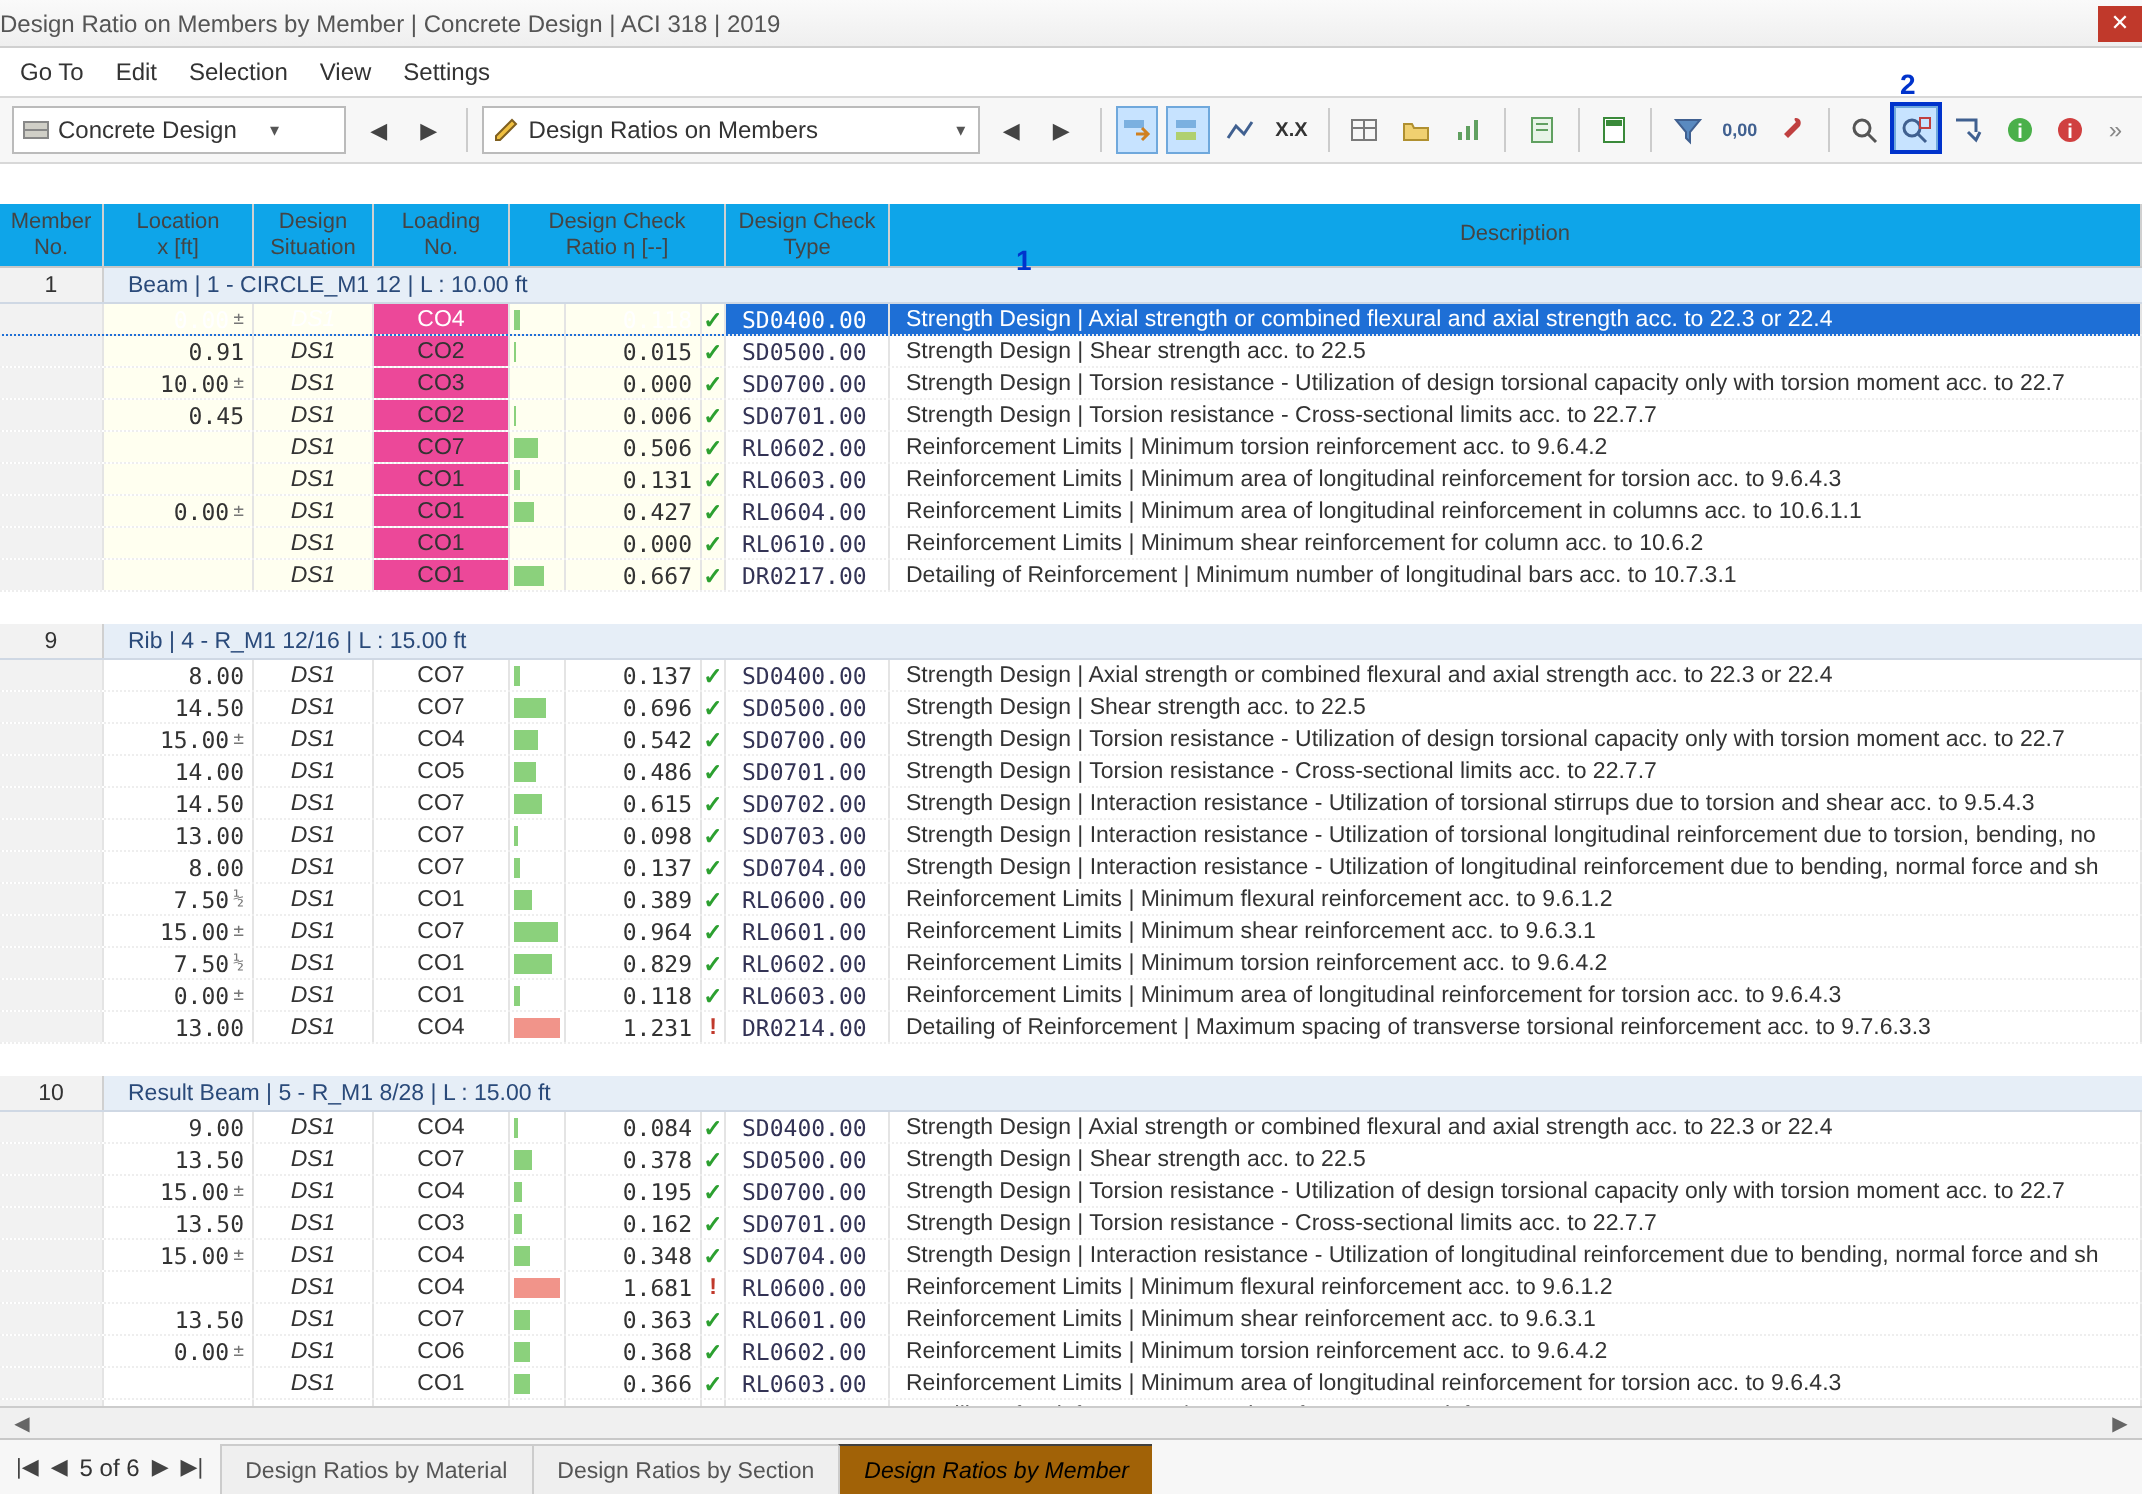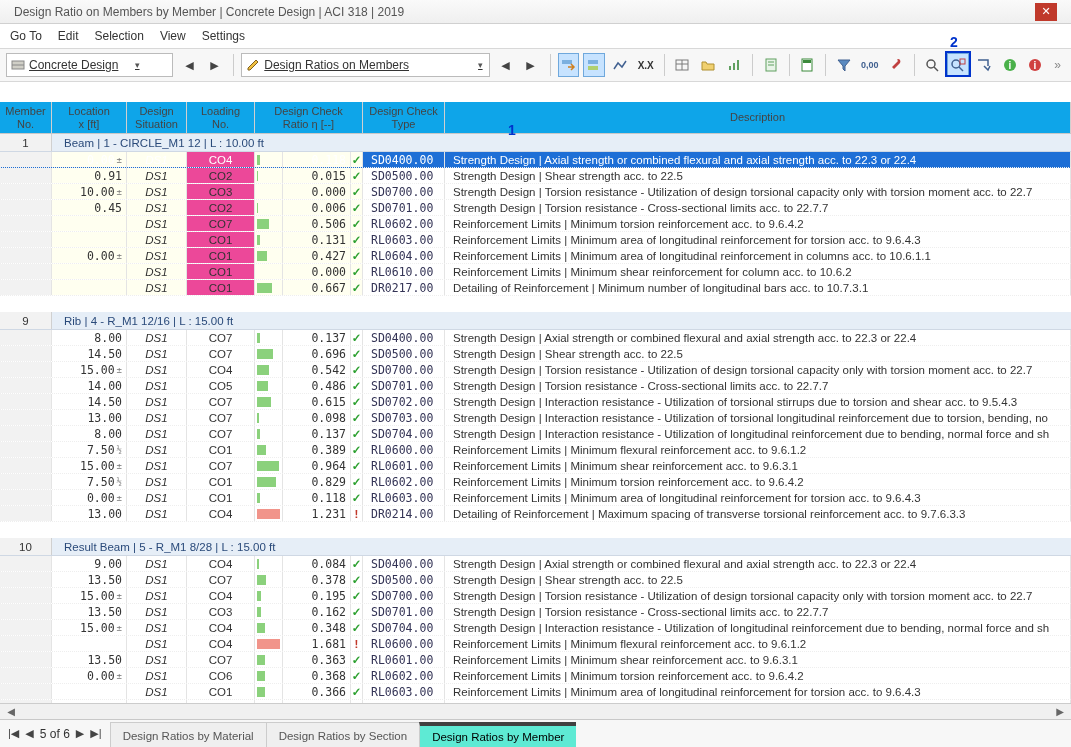--- a/index.html
+++ b/index.html
@@ -1,23 +1,23 @@
 <!DOCTYPE html>
 <html><head>
 <meta charset="utf-8">
 <style>
 * { box-sizing: border-box; margin: 0; padding: 0; }
 body { font-family: "Segoe UI", Tahoma, sans-serif; font-size: 12px; color: #333; background: #fff; width: 1071px; height: 747px; overflow: hidden; position: relative; display:flex; flex-direction:column; }
-.titlebar { height: 24px; background: linear-gradient(#fafafa,#efefef); display:flex; align-items:center; padding: 0 14px; border-bottom:1px solid #d0d0d0; }
+.titlebar { height: 24px; background: linear-gradient(#fafafa,#efefef); display:flex; align-items:center; padding: 0 0; border-bottom:1px solid #d0d0d0; }
 .titlebar .title { flex:1; font-size:12px; color:#555; }
 .close-btn { width:22px; height:18px; background:#c0392b; color:#fff; display:flex; align-items:center; justify-content:center; font-size:11px; cursor:pointer; }
 .menubar { height:24px; display:flex; align-items:center; gap:16px; padding:0 10px; }
 .menubar span { color:#333; cursor:default; }
 .toolbar { height:34px; border-top:1px solid #d8d8d8; border-bottom:1px solid #d8d8d8; background:#f7f7f7; display:flex; align-items:center; padding:0 6px; gap:4px; }
-.combo { display:flex; align-items:center; height:24px; background:#fff; border:1px solid #bbb; padding:0 4px; gap:4px;text-decoration:underline; }
+.combo { display:flex; align-items:center; height:24px; background:#fff; border:1px solid #bbb; padding:0 4px; gap:4px; }
 .combo .icon { width:14px; height:14px; display:flex; align-items:center; justify-content:center;}
 .combo .label { min-width: 100px; }
 .nav-arrows { display:flex; gap:1px; }
 .nav-arrows button, .icon-btn { width:24px; height:24px; border:1px solid transparent; background:transparent; cursor:pointer; display:flex; align-items:center; justify-content:center; font-size:11px; color:#444;}
 .sep { width:1px; height:22px; background:#ccc; margin:0 3px;}
 .icon-btn.selected { background:#c7e3ff; border-color:#6fa8dc; }
 .annot { position:absolute; color:#0033cc; font-weight:bold; font-size:14px; z-index:50; pointer-events:none;}
 .annot-box { position:absolute; border:2px solid #0033cc; z-index:49; pointer-events:none; background:transparent;}
 
 .grid-wrap { flex:1; overflow:hidden; display:flex; flex-direction:column; }
@@ -50,21 +50,21 @@
 .maxmark { font-size:9px; color:#777; padding-left:2px; }
 
 .hscroll { height:16px; background:#f0f0f0; border-top:1px solid #ccc; display:flex; align-items:center; justify-content:space-between; padding:0 4px;}
 .hscroll .arrow { width:14px; height:14px; display:flex; align-items:center; justify-content:center; color:#666; font-size:10px; }
 
 .footer { height:28px; border-top:1px solid #c8c8c8; background:#f7f7f7; display:flex; align-items:center; }
 .foot-nav { display:flex; align-items:center; gap:6px; padding:0 8px; }
 .foot-nav button { background:none; border:none; cursor:pointer; color:#444; font-size:11px;}
 .tabs { display:flex; height:100%; }
 .tab { padding:0 12px; display:flex; align-items:center; border-left:1px solid #ccc; border-top:1px solid #ccc; background:#efefef; cursor:pointer; font-size:11.5px; color:#555; height:26px; margin-top:2px;}
-.tab.active { background:#5eead4; font-weight:normal; color:#000; border-top:4px solid #404040;}
+.tab.active { background:#a16207; font-weight:normal; color:#000; border-top:1px solid #404040;font-style:italic;}
 svg { display:block; }
 .dd { font-size:9px; color:#555; padding:0 2px; }
 </style>
 </head>
 <body>
 
 <div class="titlebar">
   <span class="title">Design Ratio on Members by Member | Concrete Design | ACI 318 | 2019</span>
   <div class="close-btn">✕</div>
 </div>

